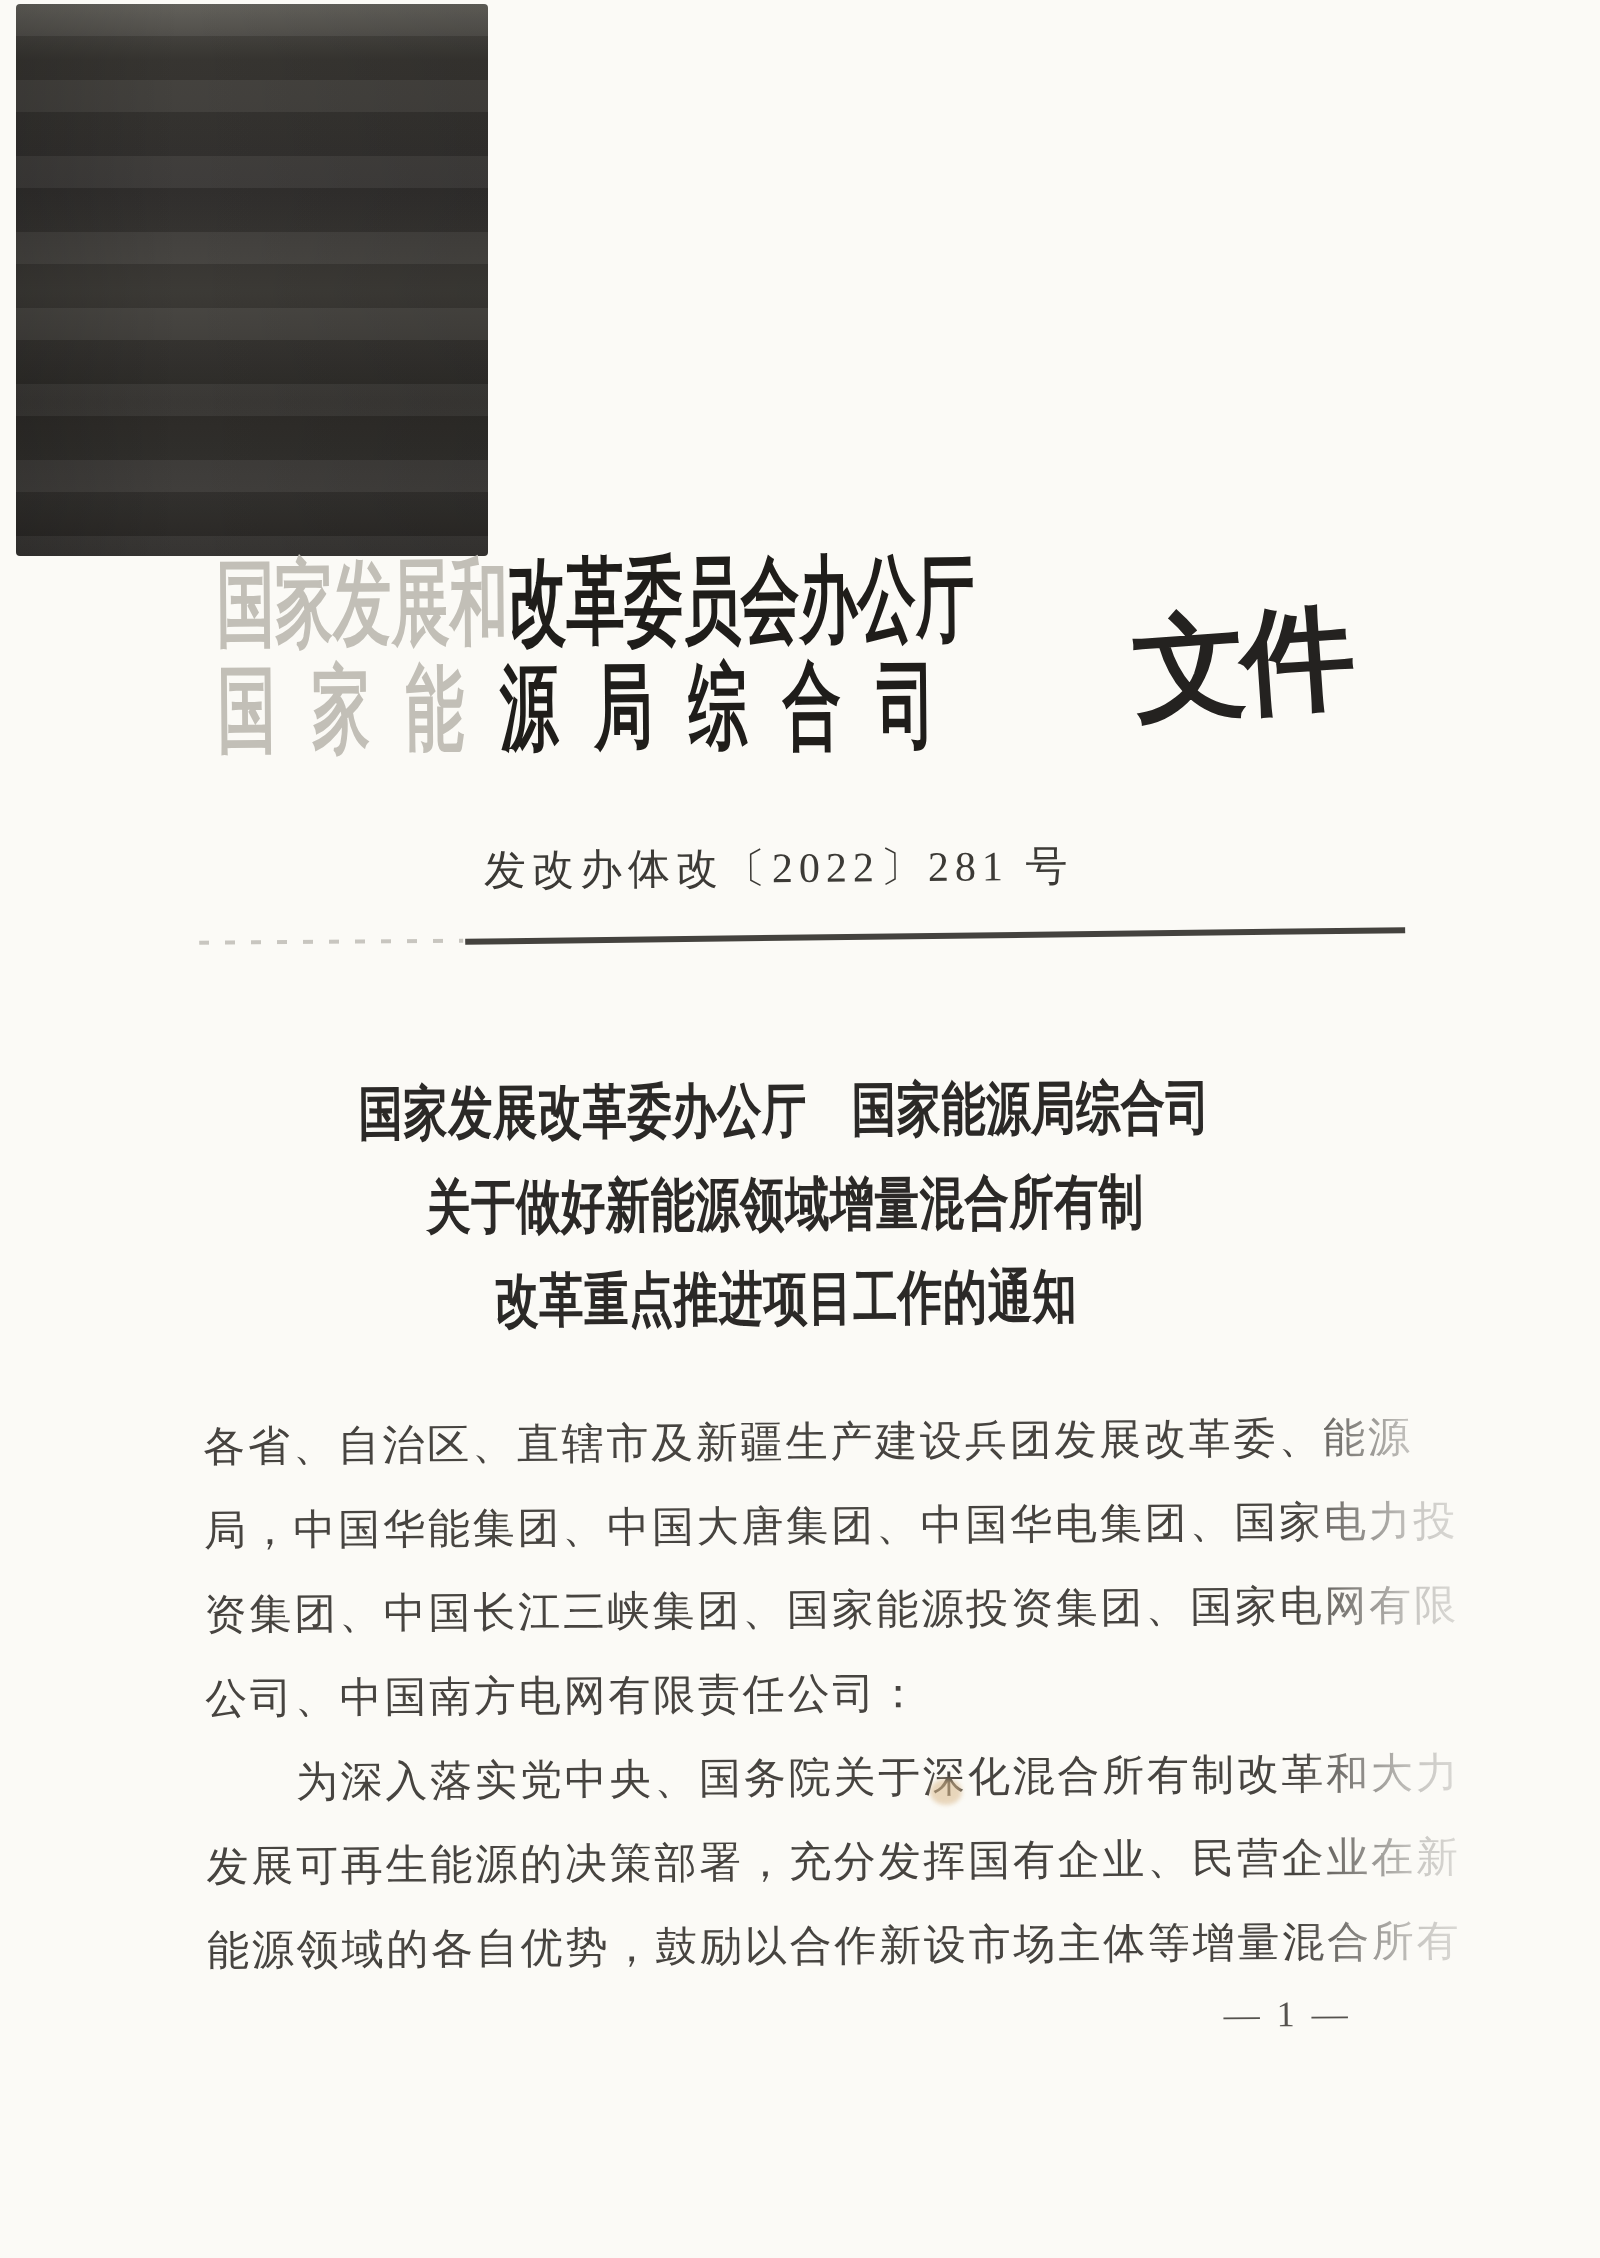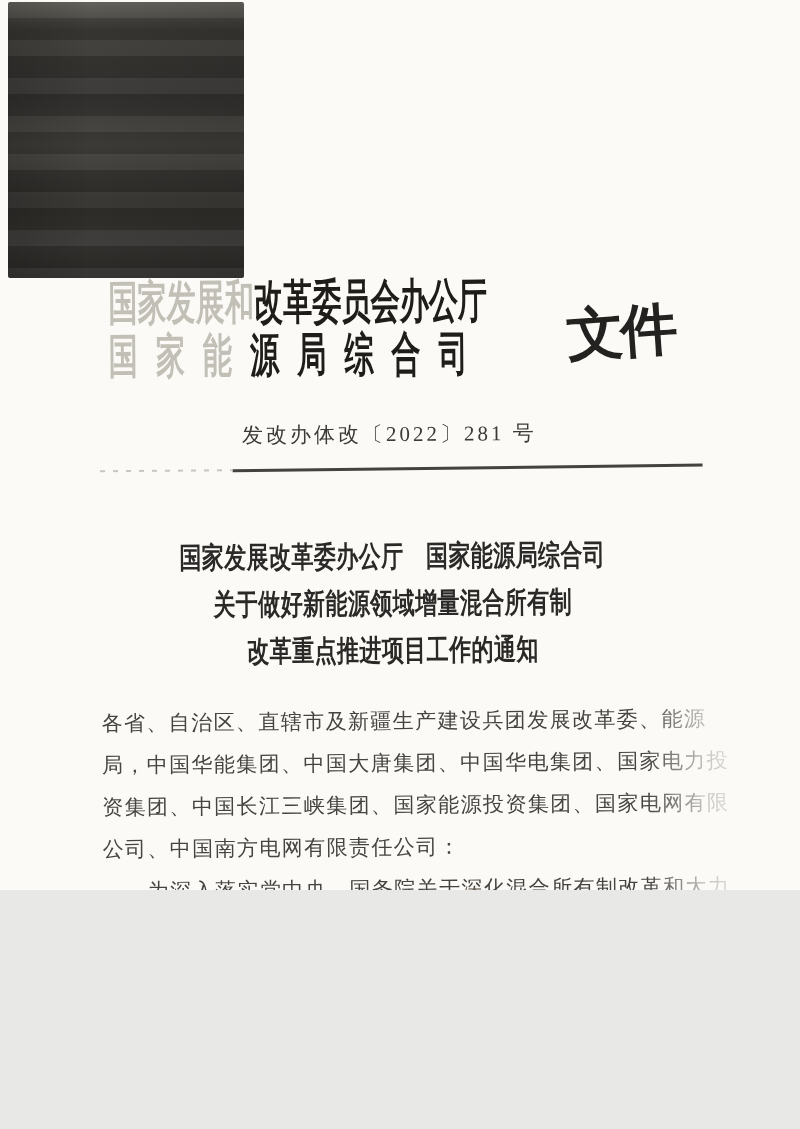--- a/index.html
+++ b/index.html
@@ -1,17 +1,17 @@
 <!DOCTYPE html>
 <html><head>
 <meta charset="utf-8">
 <style>
   html,body{margin:0;padding:0;background:#e8e8e6;}
   .page{
-    position:relative;width:800px;height:890px;margin:0 auto;
+    position:relative;width:800px;height:1129px;margin:0 auto;
     background:#fbfaf6;overflow:hidden;
     font-family:"Liberation Serif","DejaVu Serif",serif;
   }
   
   .blob{
     position:absolute;left:8px;top:2px;width:236px;height:276px;
     border-radius:2px;
     background:
       linear-gradient(90deg,rgba(0,0,0,0.14),rgba(0,0,0,0) 35%,rgba(0,0,0,0.08) 95%),
       repeating-linear-gradient(180deg,rgba(255,255,255,0.05) 0 16px,rgba(0,0,0,0.07) 16px 38px),

